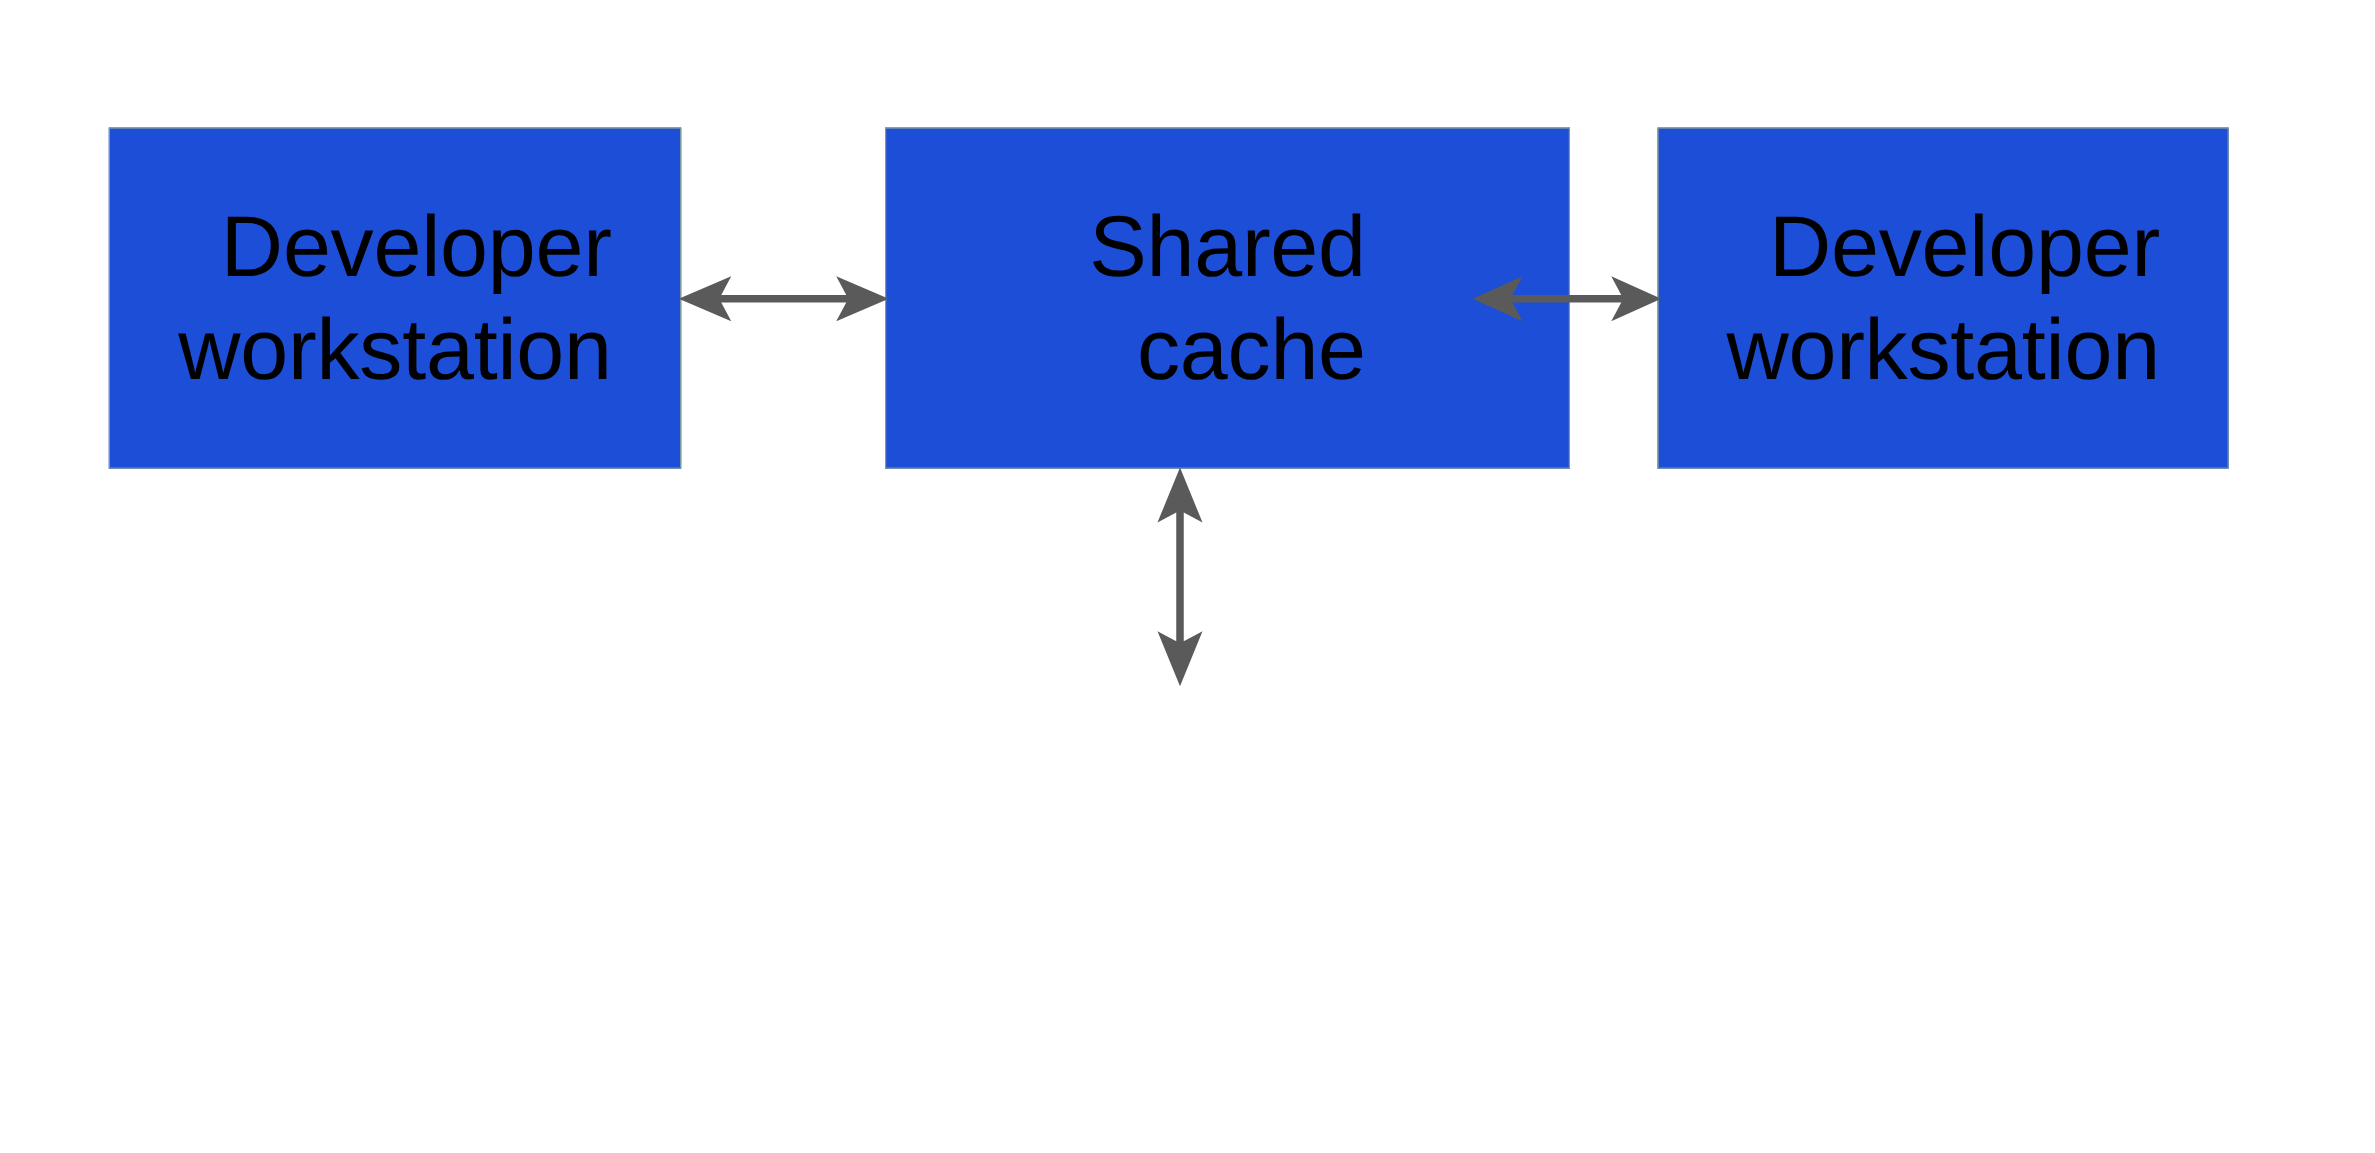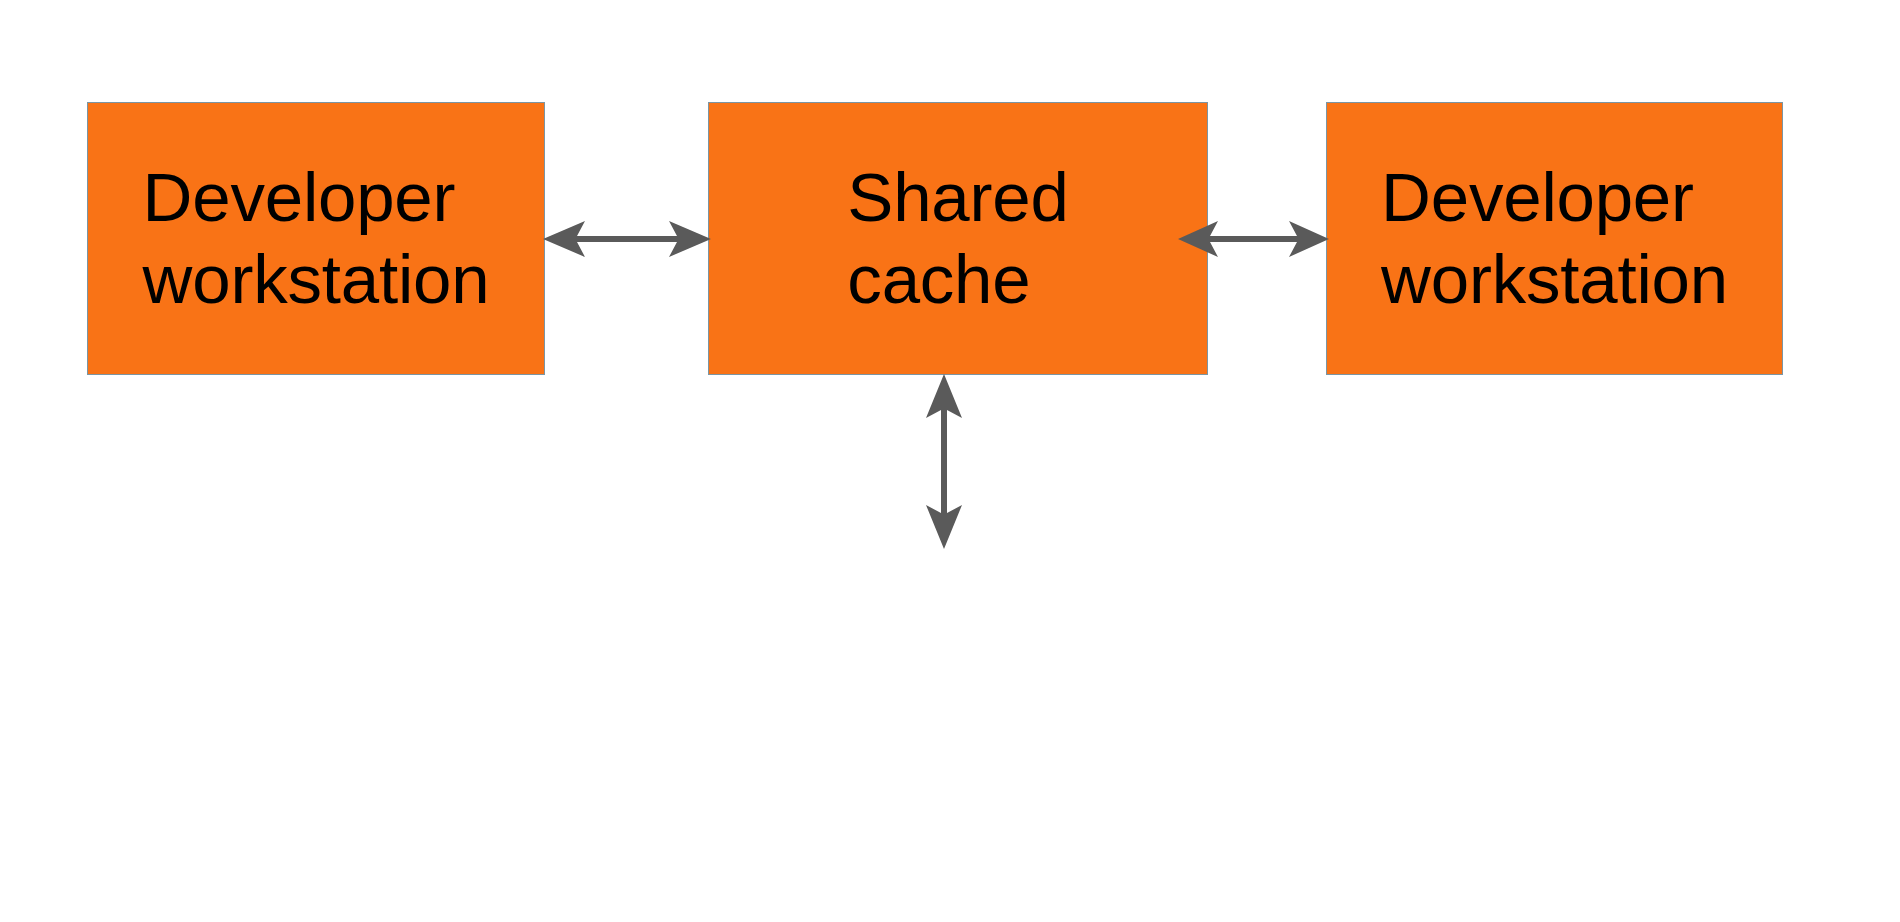--- a/index.html
+++ b/index.html
@@ -14,39 +14,39 @@
   #canvas {
     position: relative;
     width: 1900px;
     height: 922px;
     background: #ffffff;
     overflow: hidden;
   }
   .node {
     position: absolute;
     box-sizing: border-box;
-    background: #f97316;
+    background: #1d4ed8;
     border: 1.6px solid #7b95a3;
     display: flex;
     align-items: center;
     justify-content: center;
-    text-align: left;
+    text-align: right;
   }
   .node-label {
     font-family: "Liberation Sans", sans-serif;
     font-size: 69px;
     line-height: 1.18;
     color: #000000;
     font-weight: 400;
     letter-spacing: -0.2px;
     white-space: pre-line;
     padding: 0 10px;
   }
   #node-dev-left  { left: 87px;   top: 102px; width: 458px; height: 273px; }
-  #node-cache     { left: 708px;  top: 102px; width: 500px; height: 273px; }
+  #node-cache     { left: 708px;  top: 102px; width: 548px; height: 273px; }
   #node-dev-right { left: 1326px; top: 102px; width: 457px; height: 273px; }
   #node-ci        { left: 708px;  top: 545px; width: 472px; height: 275px; }
 
   .edge {
     position: absolute;
     overflow: visible;
   }
   #edge-left-cache  { left: 543px;  top: 209px; width: 168px; height: 60px; }
   #edge-cache-right { left: 1178px; top: 209px; width: 151px; height: 60px; }
   #edge-cache-ci    { left: 914px;  top: 374px; width: 60px;  height: 175px; }

